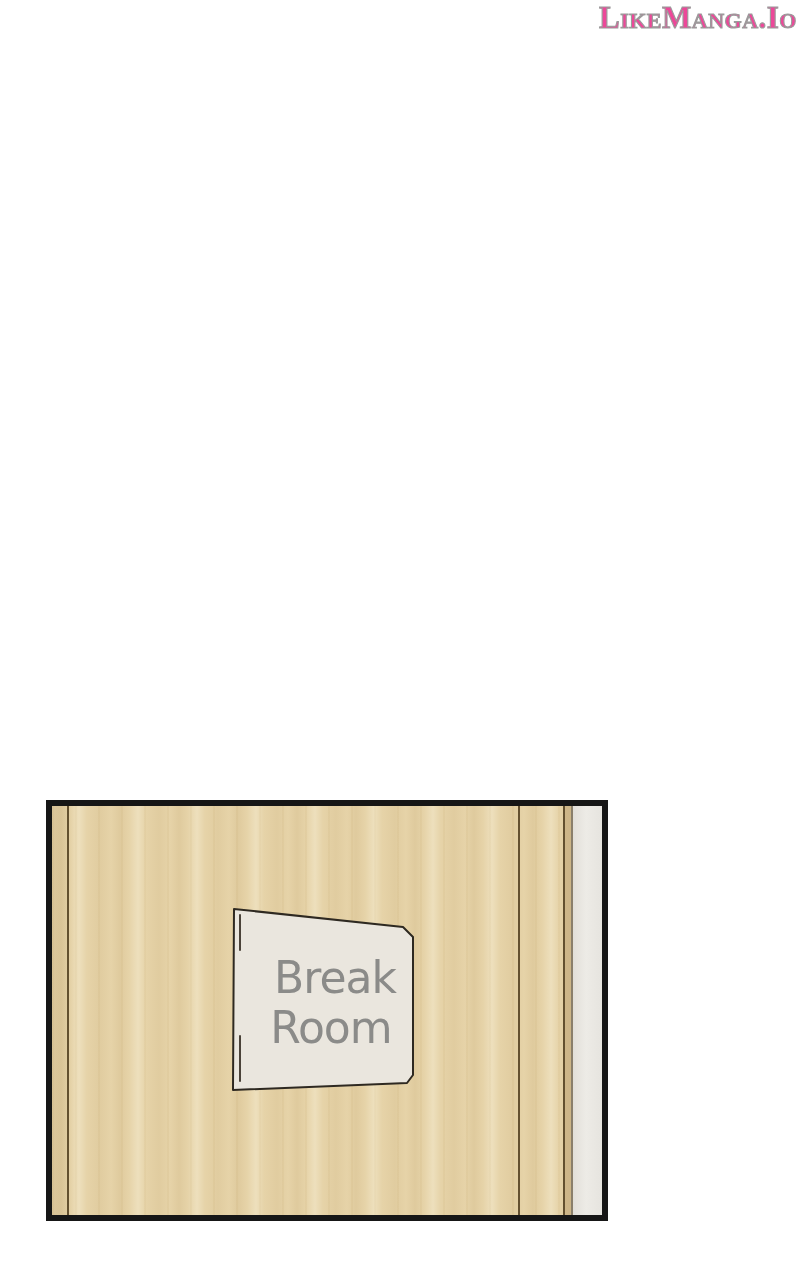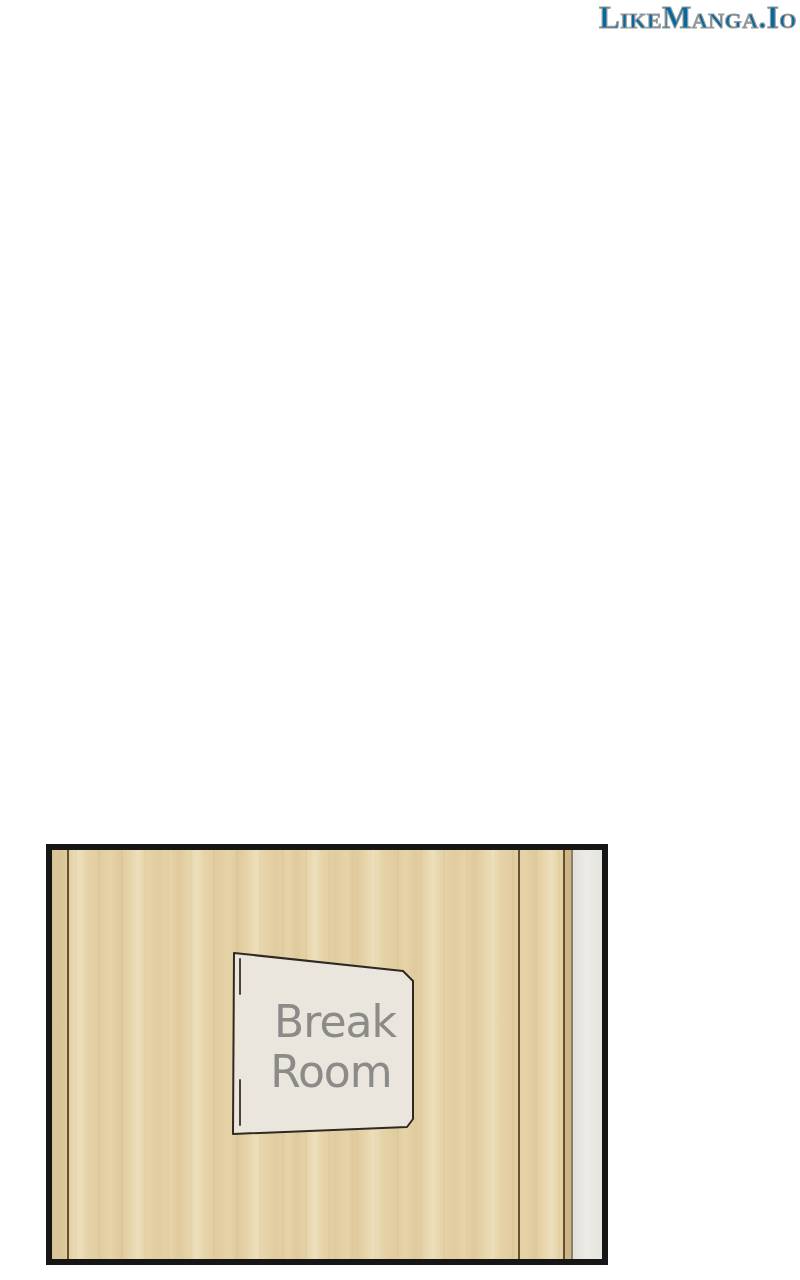--- a/index.html
+++ b/index.html
@@ -17,30 +17,30 @@
   .watermark {
     position: absolute;
     top: 0px;
     right: 3px;
     font-family: "Liberation Serif", serif;
     font-weight: bold;
     font-variant: small-caps;
     font-size: 31px;
     line-height: 36px;
     letter-spacing: 0.5px;
-    color: #0369a1;
+    color: #ec4899;
     -webkit-text-stroke: 1.1px #9b9b9b;
     user-select: none;
   }
 
   
   .panel {
     position: absolute;
     left: 46px;
-    top: 844px;
+    top: 800px;
     width: 550px;   
     height: 409px;  
     border: 6px solid #161616;
     background-color: #e6d3a8;
     
     background-image:
       linear-gradient(90deg, rgba(120,90,40,0.10) 0%, rgba(120,90,40,0) 4%, rgba(120,90,40,0) 96%, rgba(120,90,40,0.08) 100%),
       repeating-linear-gradient(90deg,
         rgba(255,250,230,0)   0px,
         rgba(176,144,86,0.13) 9px,

